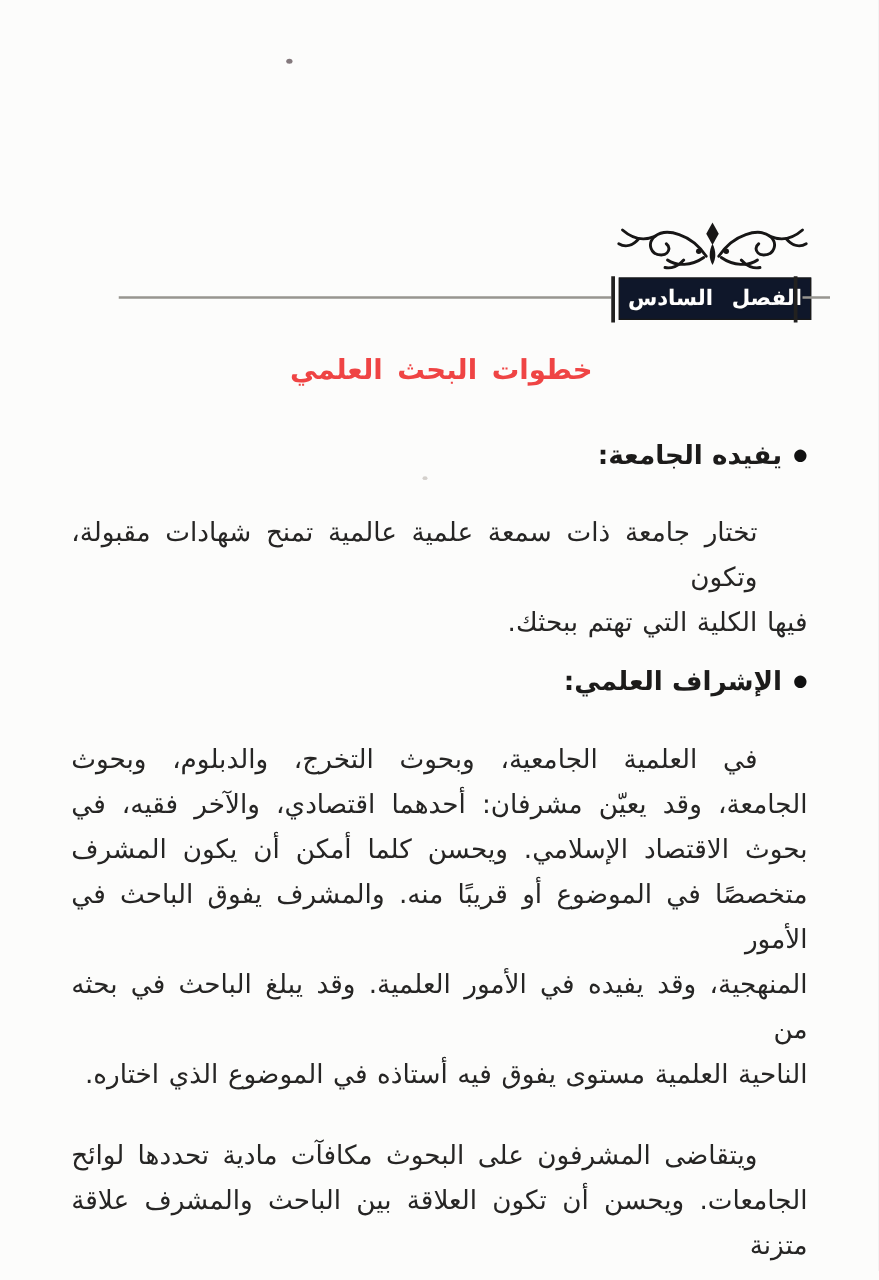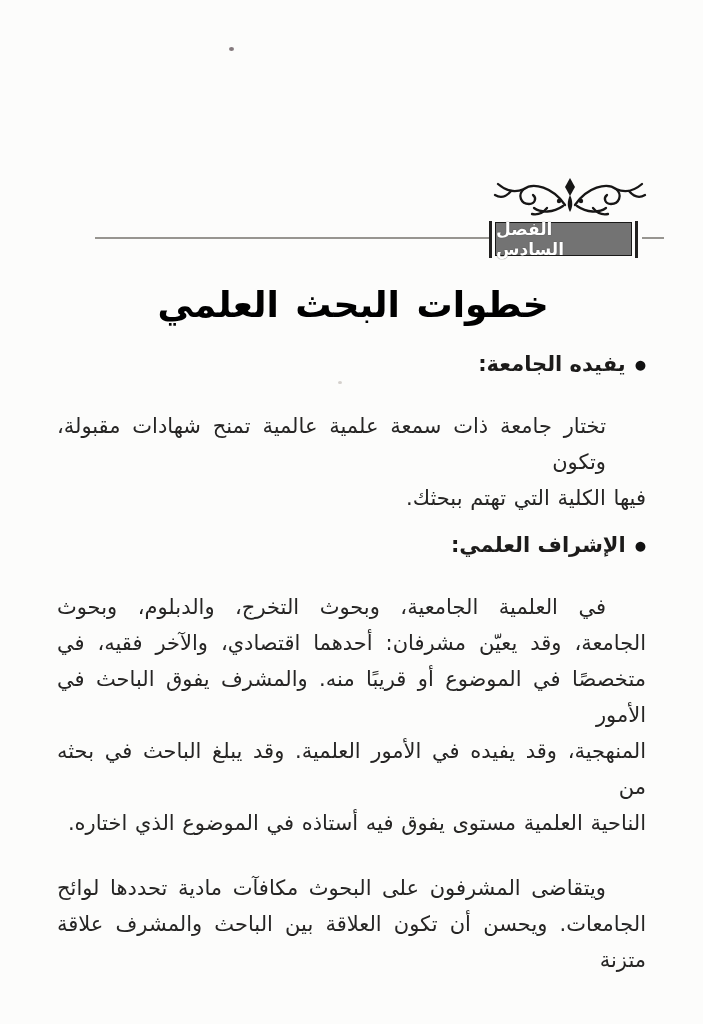--- a/index.html
+++ b/index.html
@@ -15,30 +15,30 @@
   .ornament{position:absolute;left:493px;top:175px;width:154px;height:48px;}
 
   .banner{position:absolute;left:0;top:221px;width:703px;height:38px;}
   .rule{position:absolute;background:#979590;height:2px;top:16px;}
   .rule-left{left:95px;width:394px;}
   .rule-right{left:642px;width:22px;}
   .vbar{position:absolute;top:0;width:3px;height:37px;background:#222120;}
   .vbar-left{left:489px;}
   .vbar-right{left:635px;}
   .chapter-box{
-    position:absolute;left:495px;top:1px;width:137px;height:34px;
-    background:#737373;border:1px solid #191918;box-sizing:border-box;
+    position:absolute;left:495px;top:1px;width:154px;height:34px;
+    background:#0f172a;border:1px solid #191918;box-sizing:border-box;
     display:flex;align-items:center;justify-content:center;
     color:#ffffff;font-weight:bold;font-size:17px;word-spacing:9px;
     text-shadow:0 0 1px #2e2d2c;
   }
 
   .page-title{
     position:absolute;left:60px;top:284px;width:586px;
-    text-align:center;font-size:36px;font-weight:bold;color:#000000;
+    text-align:center;font-size:22px;font-weight:bold;color:#ef4444;
     letter-spacing:.5px;word-spacing:4px;
   }
 
   .content{position:absolute;right:57px;width:589px;top:349px;direction:rtl;}
   .sec + .sec{margin-top:14px;}
   .sec-heading{
     display:flex;align-items:center;gap:9px;
     font-size:21px;font-weight:bold;line-height:30px;color:#1c1b1a;
     margin-bottom:12px;
   }
@@ -111,20 +111,21 @@
     </div>
 
     <div class="sec">
       <div class="sec-heading">
         <span class="bullet">●</span>
         <span>الإشراف العلمي:</span>
       </div>
       <div class="para">
           <div class="line first">في العلمية الجامعية، وبحوث التخرج، والدبلوم، وبحوث</div>
           <div class="line">الجامعة، وقد يعيّن مشرفان: أحدهما اقتصادي، والآخر فقيه، في</div>
+          <div class="line">بحوث الاقتصاد الإسلامي. ويحسن كلما أمكن أن يكون المشرف</div>
           <div class="line">متخصصًا في الموضوع أو قريبًا منه. والمشرف يفوق الباحث في الأمور</div>
           <div class="line">المنهجية، وقد يفيده في الأمور العلمية. وقد يبلغ الباحث في بحثه من</div>
           <div class="line last">الناحية العلمية مستوى يفوق فيه أستاذه في الموضوع الذي اختاره.</div>
         </div>
       <div class="para">
           <div class="line first">ويتقاضى المشرفون على البحوث مكافآت مادية تحددها لوائح</div>
           <div class="line">الجامعات. ويحسن أن تكون العلاقة بين الباحث والمشرف علاقة متزنة</div>
         </div>
     </div>
 

